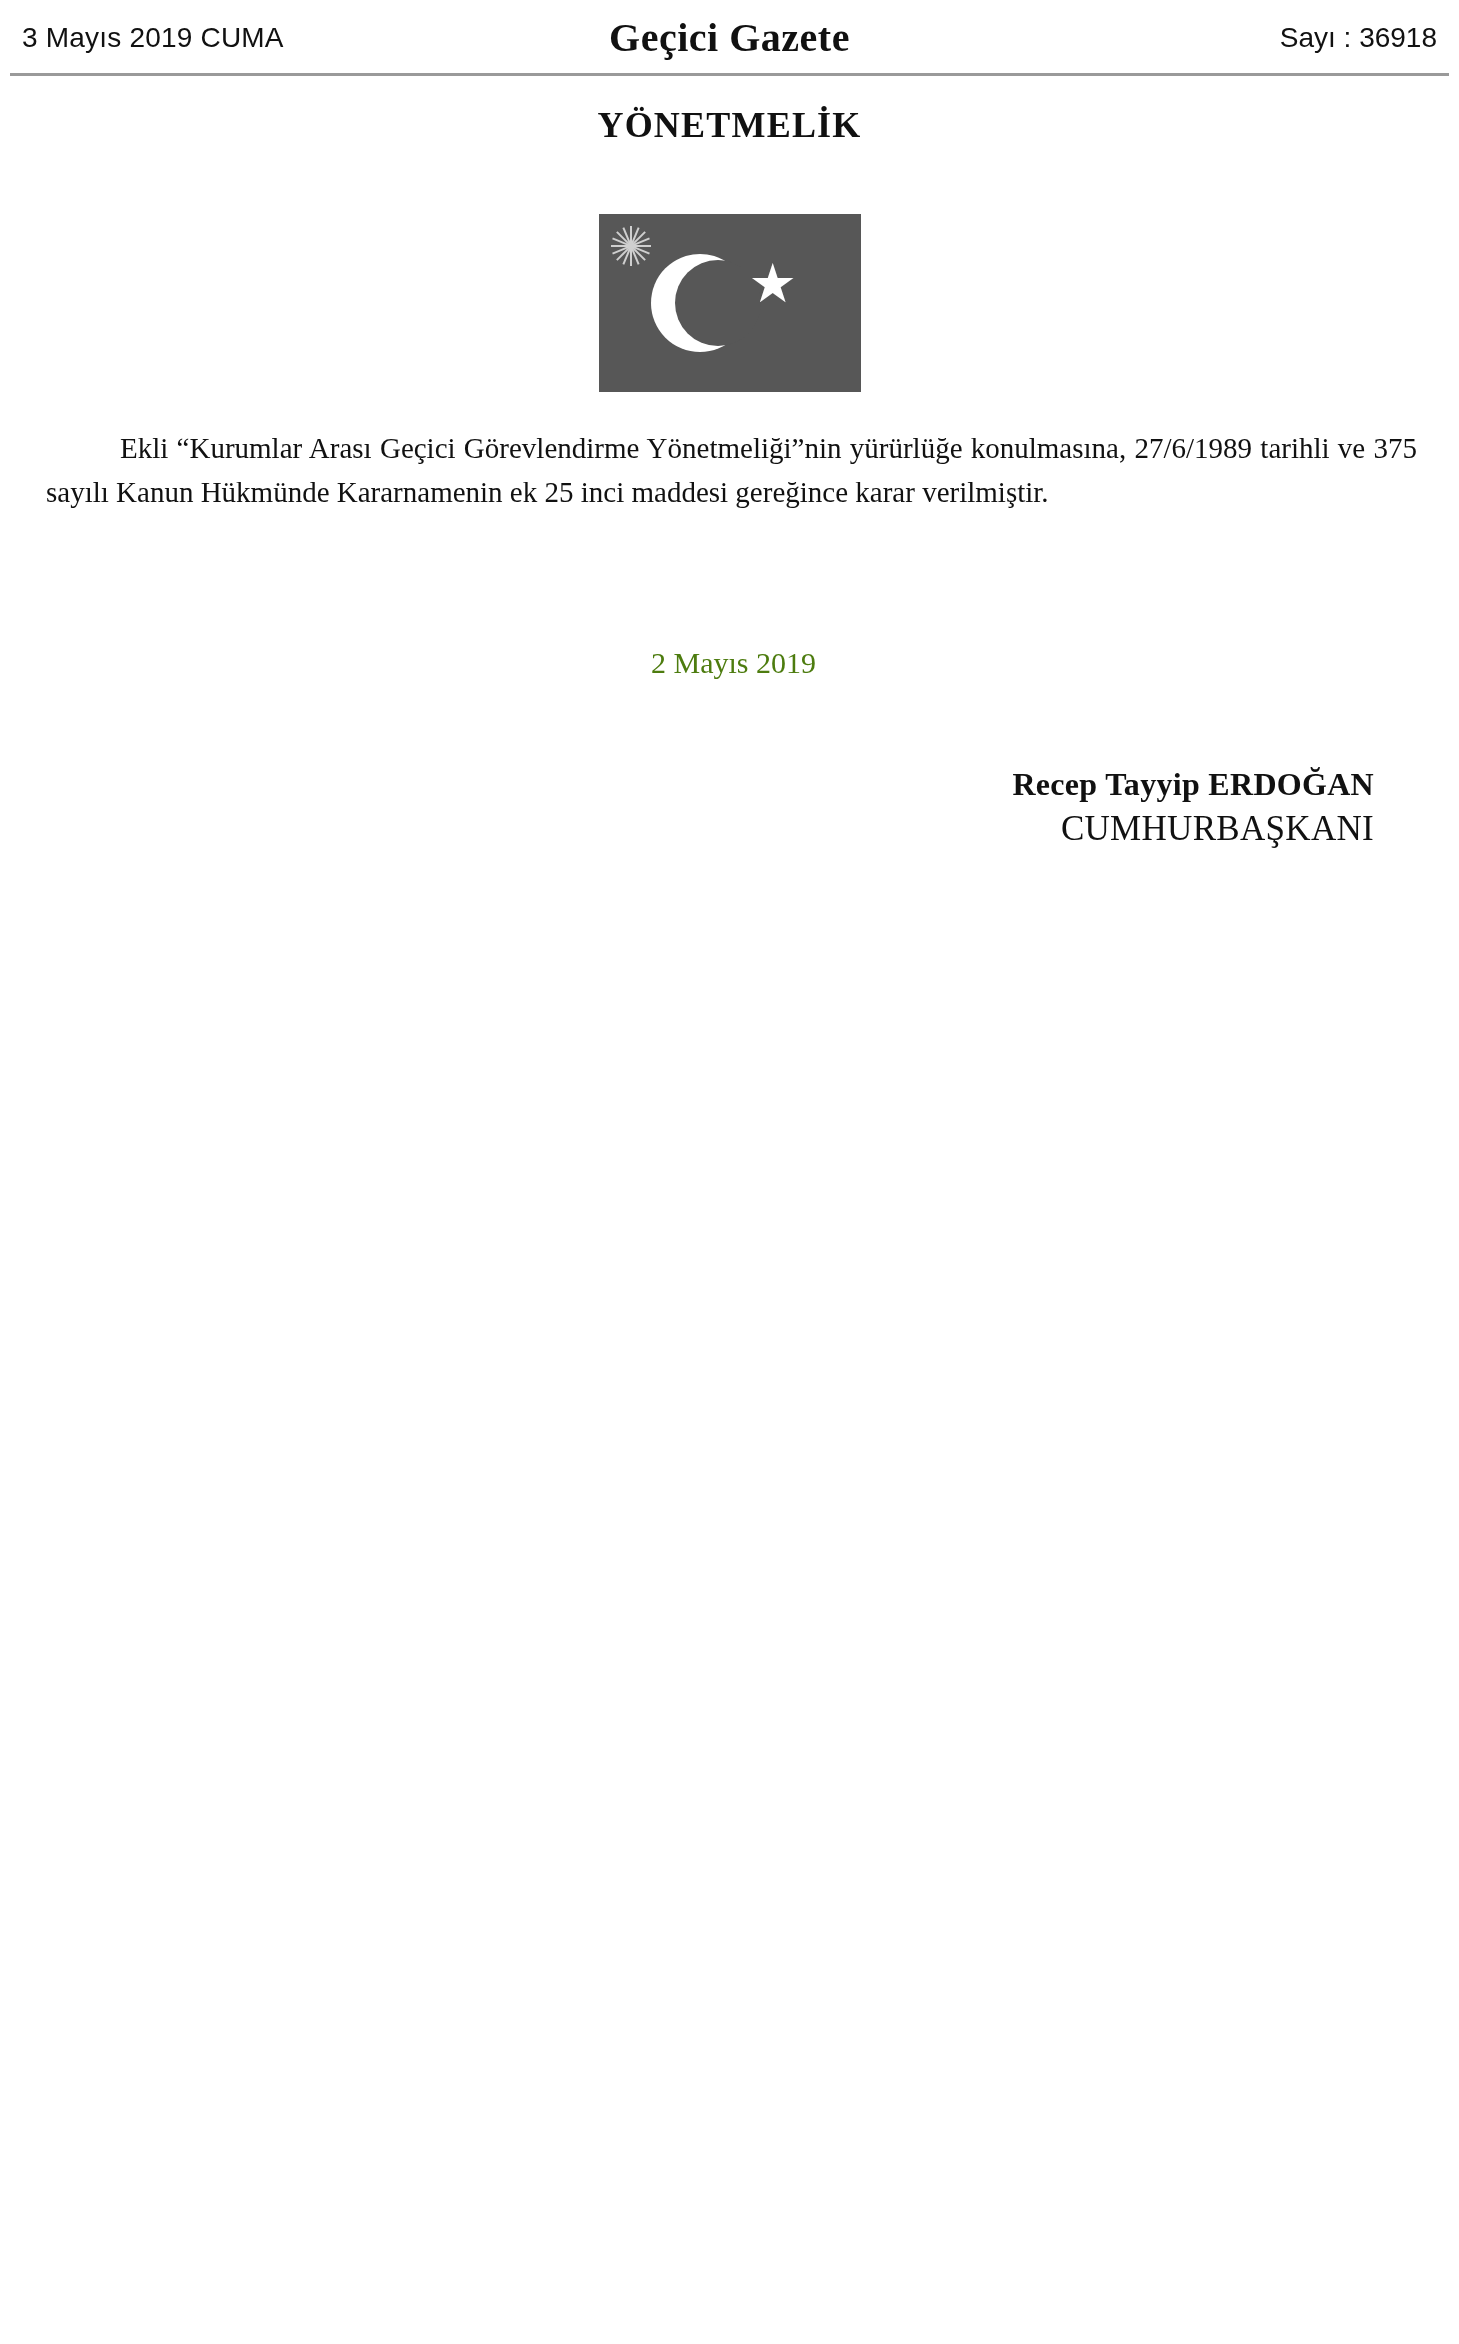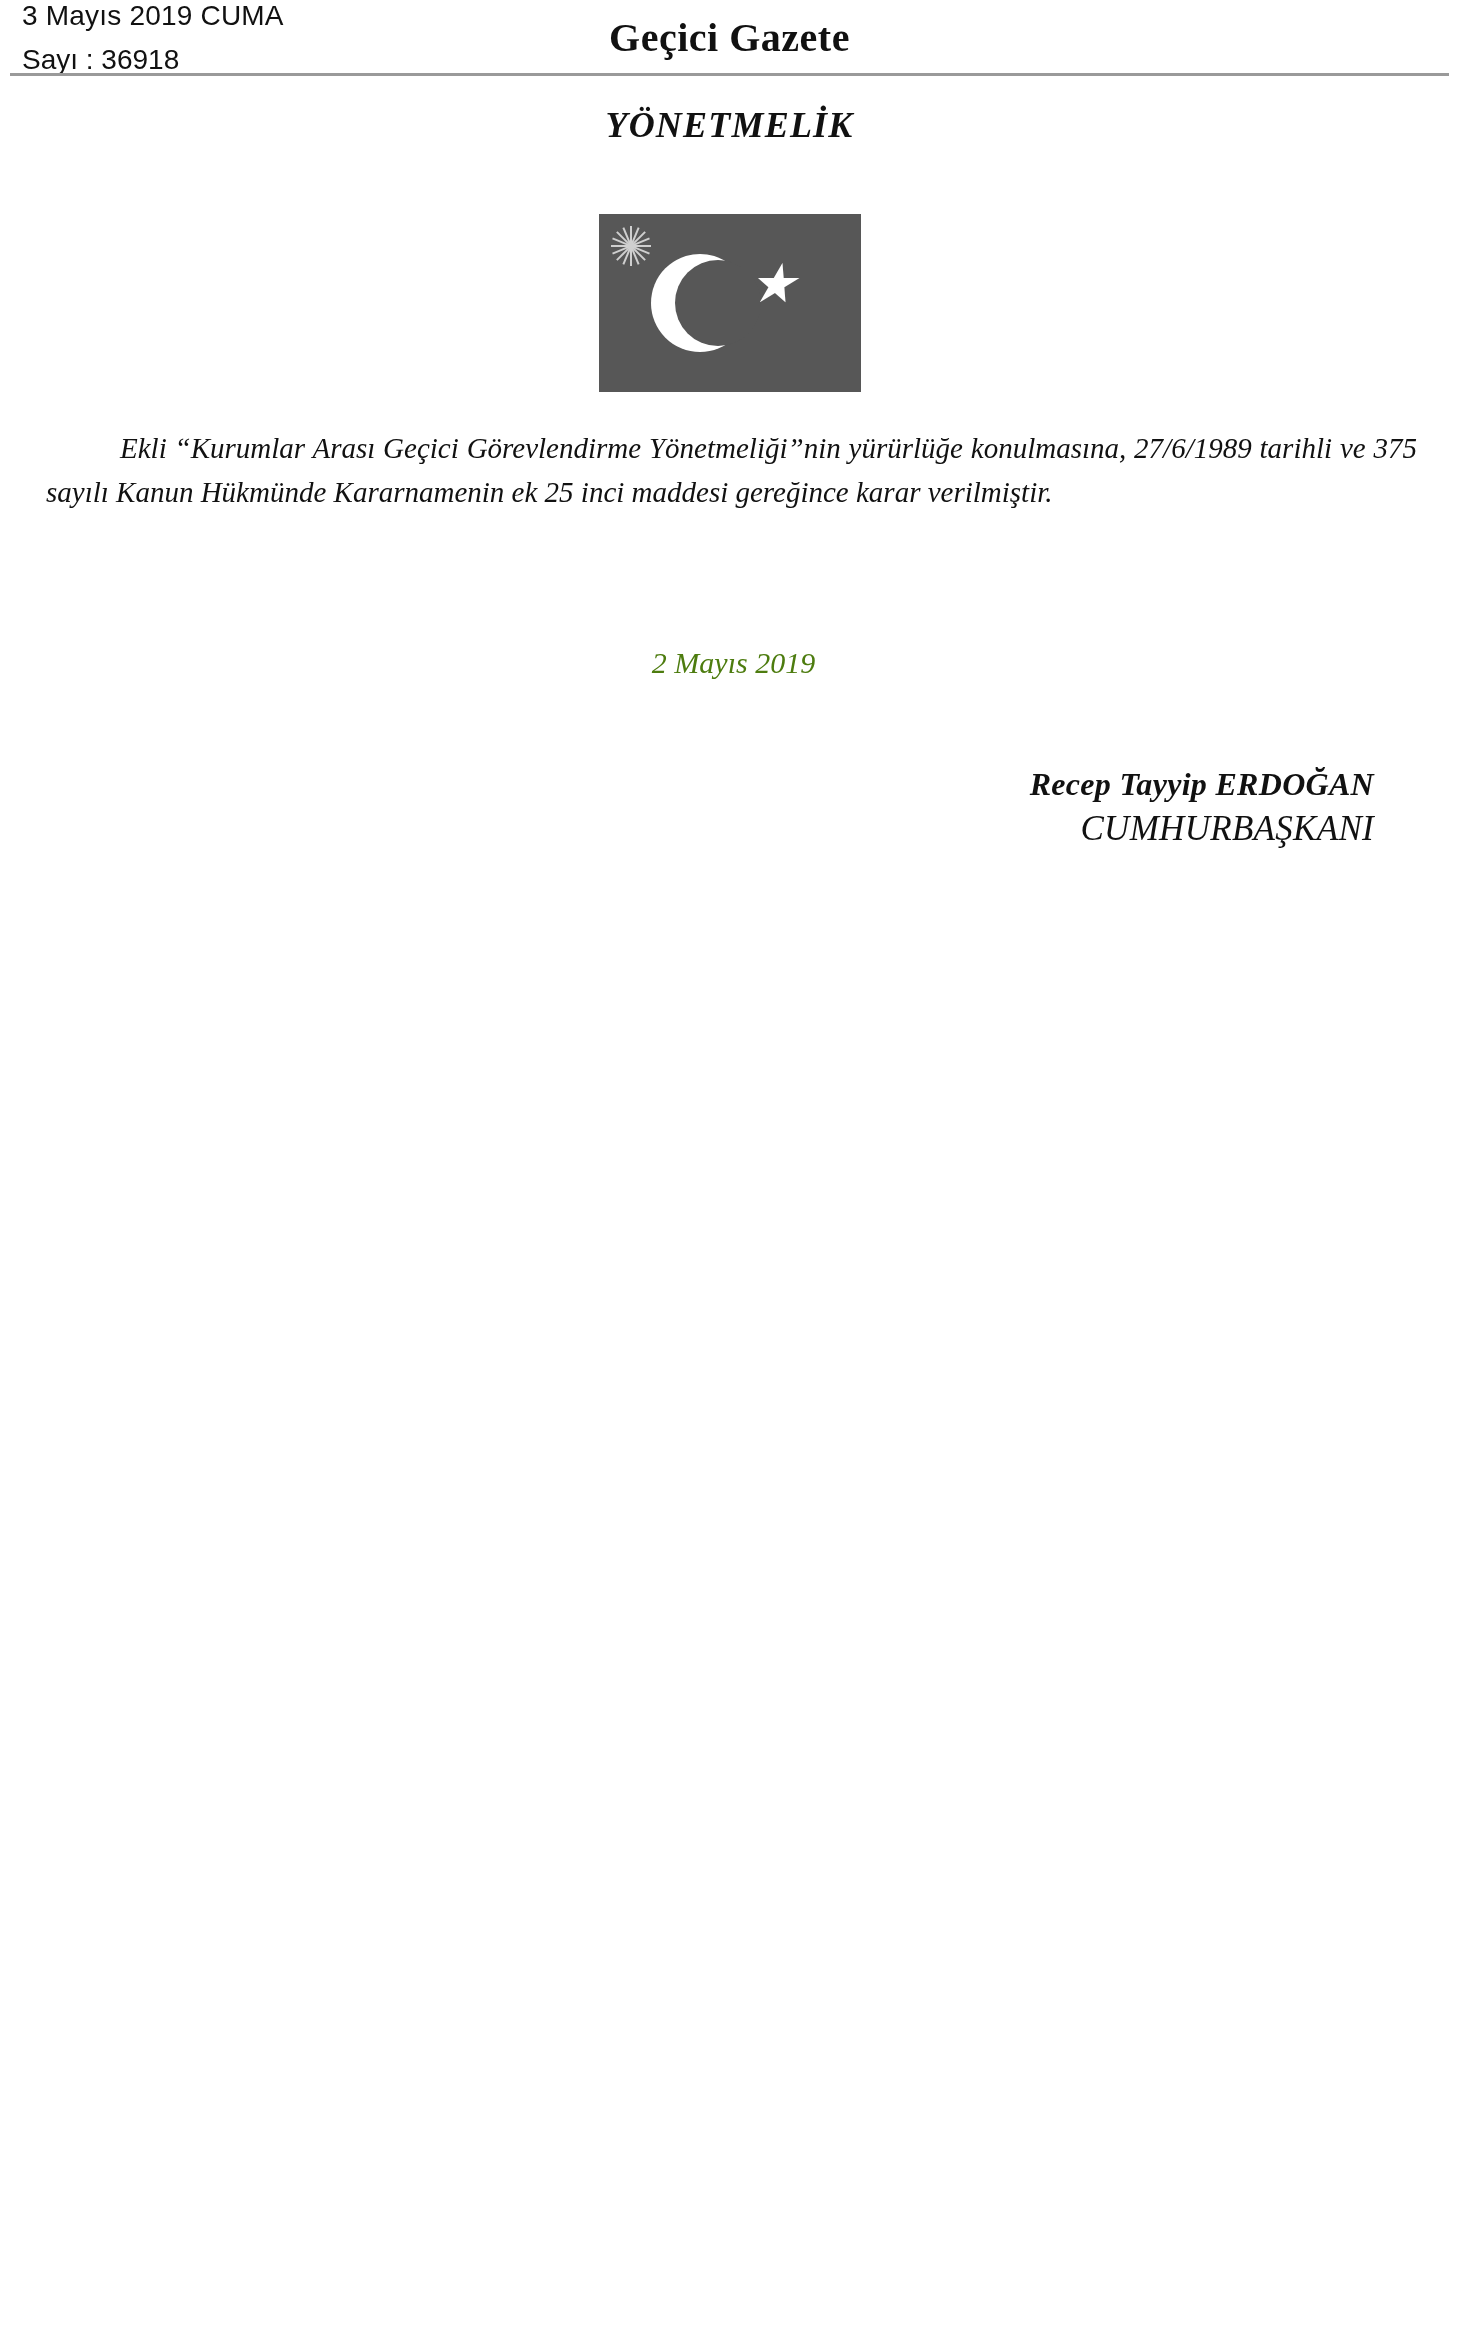--- a/index.html
+++ b/index.html
@@ -17,25 +17,24 @@
   }
 
   
   .masthead {
     position: absolute;
     top: 0;
     left: 0;
     width: 1459px;
     height: 76px;
     display: flex;
-    align-items: flex-start;
+    align-items: center;
     justify-content: space-between;
     padding: 0 22px;
     box-sizing: border-box;
-    flex-direction: column;
   }
   .masthead::after {
     content: "";
     position: absolute;
     left: 10px;
     right: 10px;
     bottom: 0;
     height: 3px;
     background: #9a9a9a;
   }
@@ -64,21 +63,20 @@
     color: #111;
     white-space: nowrap;
   }
 
   
   .doc {
     position: absolute;
     top: 76px;
     left: 0;
     width: 1459px;
-    font-style: italic;
   }
 
   .doc-heading {
     text-align: center;
     font-size: 36px;
     font-weight: bold;
     letter-spacing: 1.2px;
     margin-top: 28px;
     color: #111;
   }

